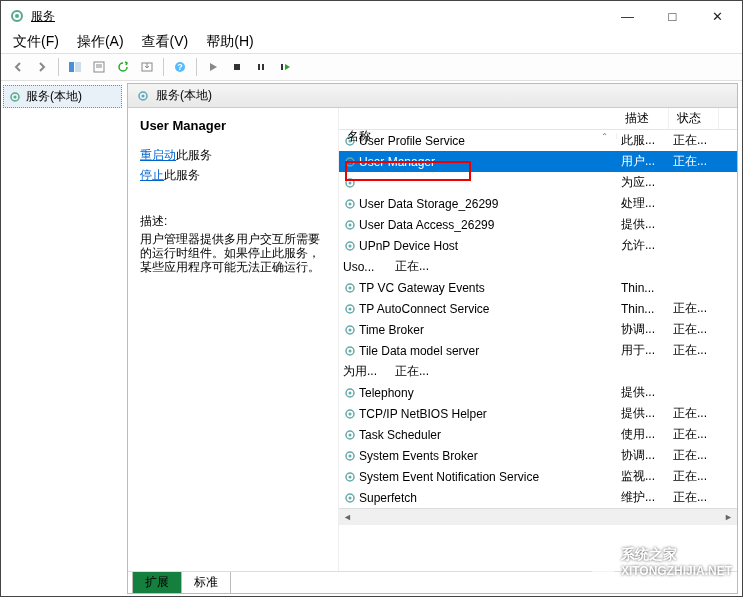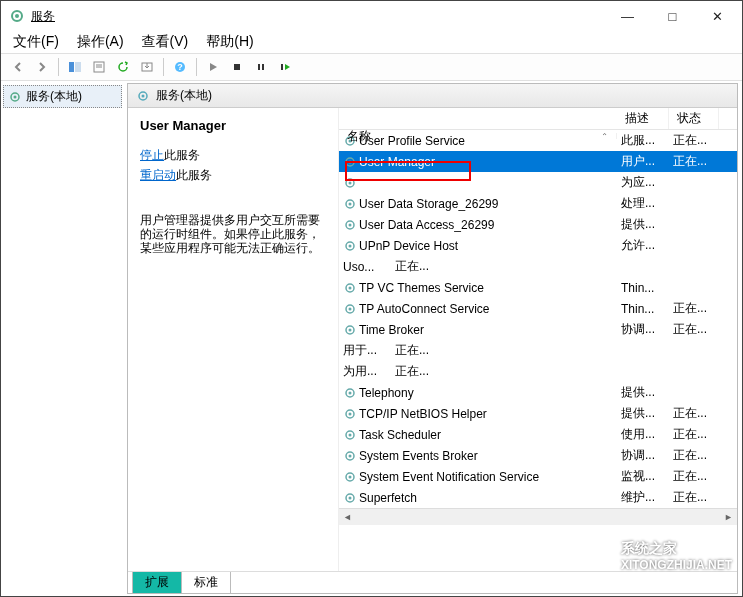--- a/index.html
+++ b/index.html
@@ -35,24 +35,24 @@
 .list-header .sort { margin-left: auto; font-size: 8px; color: #666; }
 .row { display: flex; height: 21px; align-items: center; font-size: 12px; }
 .row.selected { background: #0078d7; color: #fff; }
 .row .cell { padding: 0 4px; white-space: nowrap; overflow: hidden; text-overflow: ellipsis; }
 .row .cell.name { width: 278px; display: flex; align-items: center; gap: 2px; }
 .row .cell.desc { width: 52px; }
 .row .cell.status { width: 50px; }
 .highlight-box { position: absolute; border: 2px solid #e00; pointer-events: none; }
 .tabs { height: 22px; display: flex; align-items: flex-start; padding-left: 4px; border-top: 1px solid #ddd; background: #fff; }
 .tabs .tab { padding: 2px 12px; font-size: 12px; border: 1px solid #bbb; border-top: none; background: #fff; margin-right: -1px; }
-.tabs .tab.active { background: #14b8a6; }
+.tabs .tab.active { background: #15803d; }
 .scrollbar-h { height: 17px; background: #f0f0f0; border-top: 1px solid #ddd; display: flex; }
 .scrollbar-h .arrow { width: 17px; display: flex; align-items: center; justify-content: center; font-size: 9px; color: #666; }
-.watermark { position: absolute; right: 10px; bottom: 24px; font-size: 14px; color: #fff; opacity: 0.7; font-weight: bold; text-shadow: 0 0 3px #000; display: flex; align-items: center; gap: 4px; }
+.watermark { position: absolute; right: 10px; bottom: 18px; font-size: 14px; color: #fff; opacity: 0.7; font-weight: bold; text-shadow: 0 0 3px #000; display: flex; align-items: center; gap: 4px; }
 .gear-icon { display: inline-flex; width: 14px; height: 14px; }
 </style>
 </head>
 <body>
 
 <div class="titlebar">
   <span class="icon gear-icon">
     <svg viewBox="0 0 16 16">
         <circle cx="8" cy="8" r="5" fill="none" stroke="#5a8" stroke-width="2"></circle>
         <circle cx="8" cy="8" r="2" fill="#5a8"></circle>
@@ -163,23 +163,24 @@
             <circle cx="7" cy="7" r="1.5" fill="#5ab"></circle>
           </svg>
       </span>
       <span>服务(本地)</span>
     </div>
 
     <div class="rp-body">
       <div class="detail">
         <h3>User Manager</h3>
         <div class="actions">
+          <div><a>重启动</a><span>此服务</span></div>
           <div><a>停止</a><span>此服务</span></div>
-          <div><a>重启动</a><span>此服务</span></div>
         </div>
+        <div class="desc-label">描述:</div>
         <div class="desc">用户管理器提供多用户交互所需要的运行时组件。如果停止此服务，某些应用程序可能无法正确运行。</div>
       </div>
 
       <div class="list">
         <div class="list-header">
           <div class="col col-name">
               <span>名称</span>
               <span class="sort">⌃</span>
             </div>
           <div class="col col-desc">描述</div>
@@ -268,21 +269,21 @@
               <div class="cell status">正在...</div>
             </div>
             <div class="row">
               <div class="cell name">
                 <span class="gear-icon">
                   <svg viewBox="0 0 14 14" width="14" height="14">
                     <circle cx="7" cy="7" r="4" fill="none" stroke="#6aa" stroke-width="1.5"></circle>
                     <circle cx="7" cy="7" r="1.5" fill="#6aa"></circle>
                   </svg>
                 </span>
-                <span>TP VC Themes Service</span>
+                <span>TP VC Gateway Events</span>
               </div>
               <div class="cell desc">Thin...</div>
               <div class="cell status"></div>
             </div>
             <div class="row">
               <div class="cell name">
                 <span class="gear-icon">
                   <svg viewBox="0 0 14 14" width="14" height="14">
                     <circle cx="7" cy="7" r="4" fill="none" stroke="#6aa" stroke-width="1.5"></circle>
                     <circle cx="7" cy="7" r="1.5" fill="#6aa"></circle>
@@ -300,20 +301,29 @@
                     <circle cx="7" cy="7" r="4" fill="none" stroke="#6aa" stroke-width="1.5"></circle>
                     <circle cx="7" cy="7" r="1.5" fill="#6aa"></circle>
                   </svg>
                 </span>
                 <span>Time Broker</span>
               </div>
               <div class="cell desc">协调...</div>
               <div class="cell status">正在...</div>
             </div>
             <div class="row">
+              <div class="cell name">
+                <span class="gear-icon">
+                  <svg viewBox="0 0 14 14" width="14" height="14">
+                    <circle cx="7" cy="7" r="4" fill="none" stroke="#6aa" stroke-width="1.5"></circle>
+                    <circle cx="7" cy="7" r="1.5" fill="#6aa"></circle>
+                  </svg>
+                </span>
+                <span>Tile Data model server</span>
+              </div>
               <div class="cell desc">用于...</div>
               <div class="cell status">正在...</div>
             </div>
             <div class="row">
               <div class="cell desc">为用...</div>
               <div class="cell status">正在...</div>
             </div>
             <div class="row">
               <div class="cell name">
                 <span class="gear-icon">

